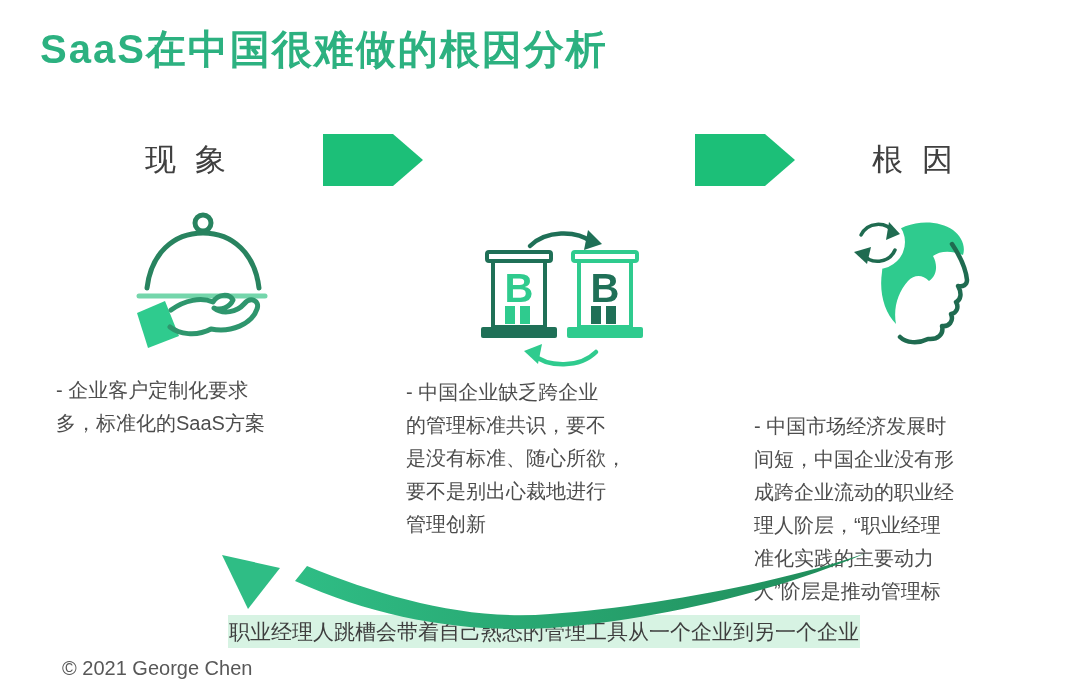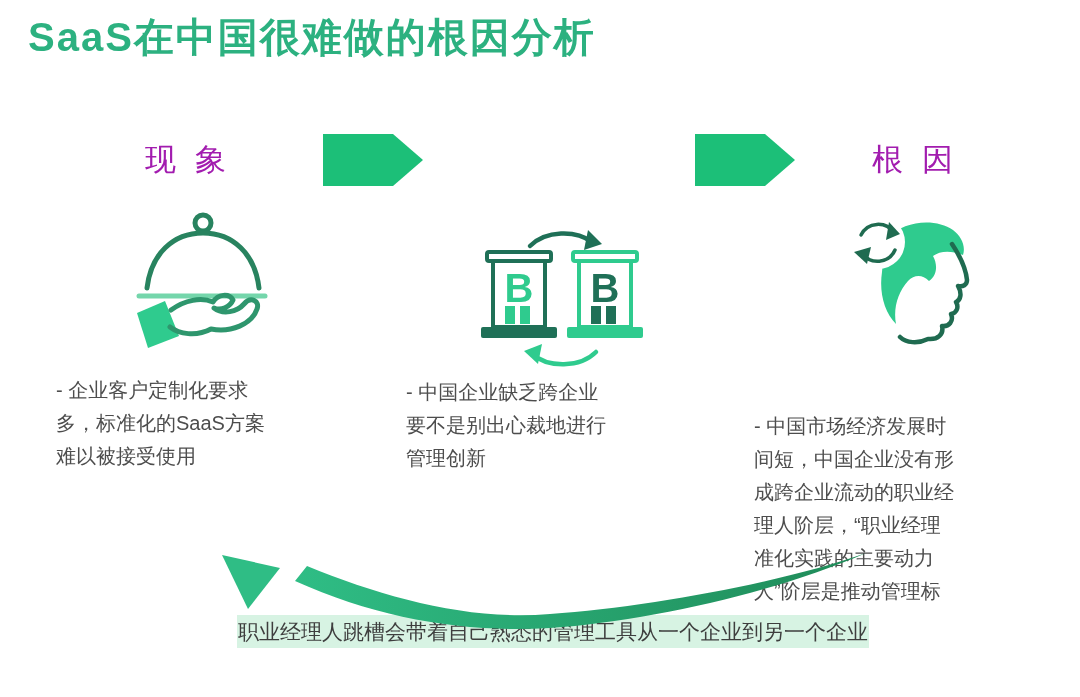--- a/index.html
+++ b/index.html
@@ -1,26 +1,26 @@
 <!DOCTYPE html>
 <html><head>
 <meta charset="utf-8">
 <style>
   html,body{margin:0;padding:0;background:#ffffff;}
   .slide{
     position:relative;width:1080px;height:697px;background:#ffffff;
     overflow:hidden;font-family:"Liberation Sans","DejaVu Sans",sans-serif;
   }
   .title{
-    position:absolute;left:28px;top:10px;margin:0;
+    position:absolute;left:28px;top:10px;margin:12px;
     font-size:40px;font-weight:bold;color:#2cb180;letter-spacing:2px;
   }
   .stage-label{
     position:absolute;top:140px;width:176px;height:40px;line-height:40px;
-    text-align:center;font-size:31px;color:#a21caf;letter-spacing:19px;
+    text-align:center;font-size:31px;color:#404040;letter-spacing:19px;
   }
   .stage-1{left:107px;}
   .stage-2{left:462px;}
   .stage-3{left:834px;}
   .flow-arrow{position:absolute;top:131px;width:102px;height:56px;}
   .flow-arrow-1{left:322px;}
   .flow-arrow-2{left:694px;}
   .icon{position:absolute;}
   .icon-cloche{left:127px;top:212px;width:150px;height:140px;}
   .icon-buildings{left:478px;top:224px;width:165px;height:150px;}
@@ -28,21 +28,21 @@
   .col-text{
     position:absolute;color:#4d4d4d;font-size:20px;line-height:33px;
     white-space:nowrap;
   }
   .col-text-1{left:56px;top:374px;}
   .col-text-2{left:406px;top:376px;}
   .col-text-3{left:754px;top:366px;margin-top:44px;}
   .note{
     position:absolute;left:228px;top:615px;width:632px;height:33px;
     line-height:33px;text-align:center;background:#d7f3e3;color:#3e3e3e;
-    font-size:21px;white-space:nowrap;z-index:1;margin-left:9px;
+    font-size:21px;white-space:nowrap;z-index:1;
   }
   .swoosh{position:absolute;left:180px;top:535px;width:700px;height:132px;z-index:2;}
   .copyright{
     position:absolute;left:62px;top:657px;font-size:20px;color:#585858;
   }
   .b-letter{font-family:"Liberation Sans",sans-serif;font-weight:bold;font-size:40px;}
 </style>
 </head>
 <body>
 
@@ -107,24 +107,25 @@
     <circle cx="30" cy="32" r="27" fill="#ffffff"></circle>
     <path d="M 13 25 A 19 19 0 0 1 46 23" fill="none" stroke="#1f6b50" stroke-width="3.5" stroke-linecap="round"></path>
     <polygon points="41,12 52,24 38,30" fill="#1f6b50"></polygon>
     <path d="M 47 40 A 19 19 0 0 1 14 43" fill="none" stroke="#1f6b50" stroke-width="3.5" stroke-linecap="round"></path>
     <polygon points="19,54 6,42 23,37" fill="#1f6b50"></polygon>
   </svg>
 
   <div class="col-text col-text-1">
     <div>- 企业客户定制化要求</div>
     <div>多，标准化的SaaS方案</div>
-    <div>难以被接受使用</div>
   </div>
   <div class="col-text col-text-2">
     <div>- 中国企业缺乏跨企业</div>
+    <div>的管理标准共识，要不</div>
+    <div>是没有标准、随心所欲，</div>
     <div>要不是别出心裁地进行</div>
     <div>管理创新</div>
   </div>
   <div class="col-text col-text-3">
     <div>- 中国市场经济发展时</div>
     <div>间短，中国企业没有形</div>
     <div>成跨企业流动的职业经</div>
     <div>理人阶层，“职业经理</div>
     <div>准化实践的主要动力</div>
     <div>人”阶层是推动管理标</div>
@@ -137,14 +138,15 @@
       <linearGradient id="swg" x1="0" y1="0" x2="1" y2="0">
         <stop offset="0" stop-color="#2fbd85"></stop>
         <stop offset="1" stop-color="#1f8a58"></stop>
       </linearGradient>
     </defs>
     <path d="M 686 18 C 600 56 470 86 370 93 C 285 98 200 84 115 46
              L 127 31 C 205 63 290 86 370 79 C 470 72 608 46 686 18 Z" fill="url(#swg)"></path>
     <polygon points="42,20 100,33 68,74" fill="#2fbd85"></polygon>
   </svg>
 
+  <div class="copyright">© 2021 George Chen</div>
 
 </div>
 
 </body></html>

